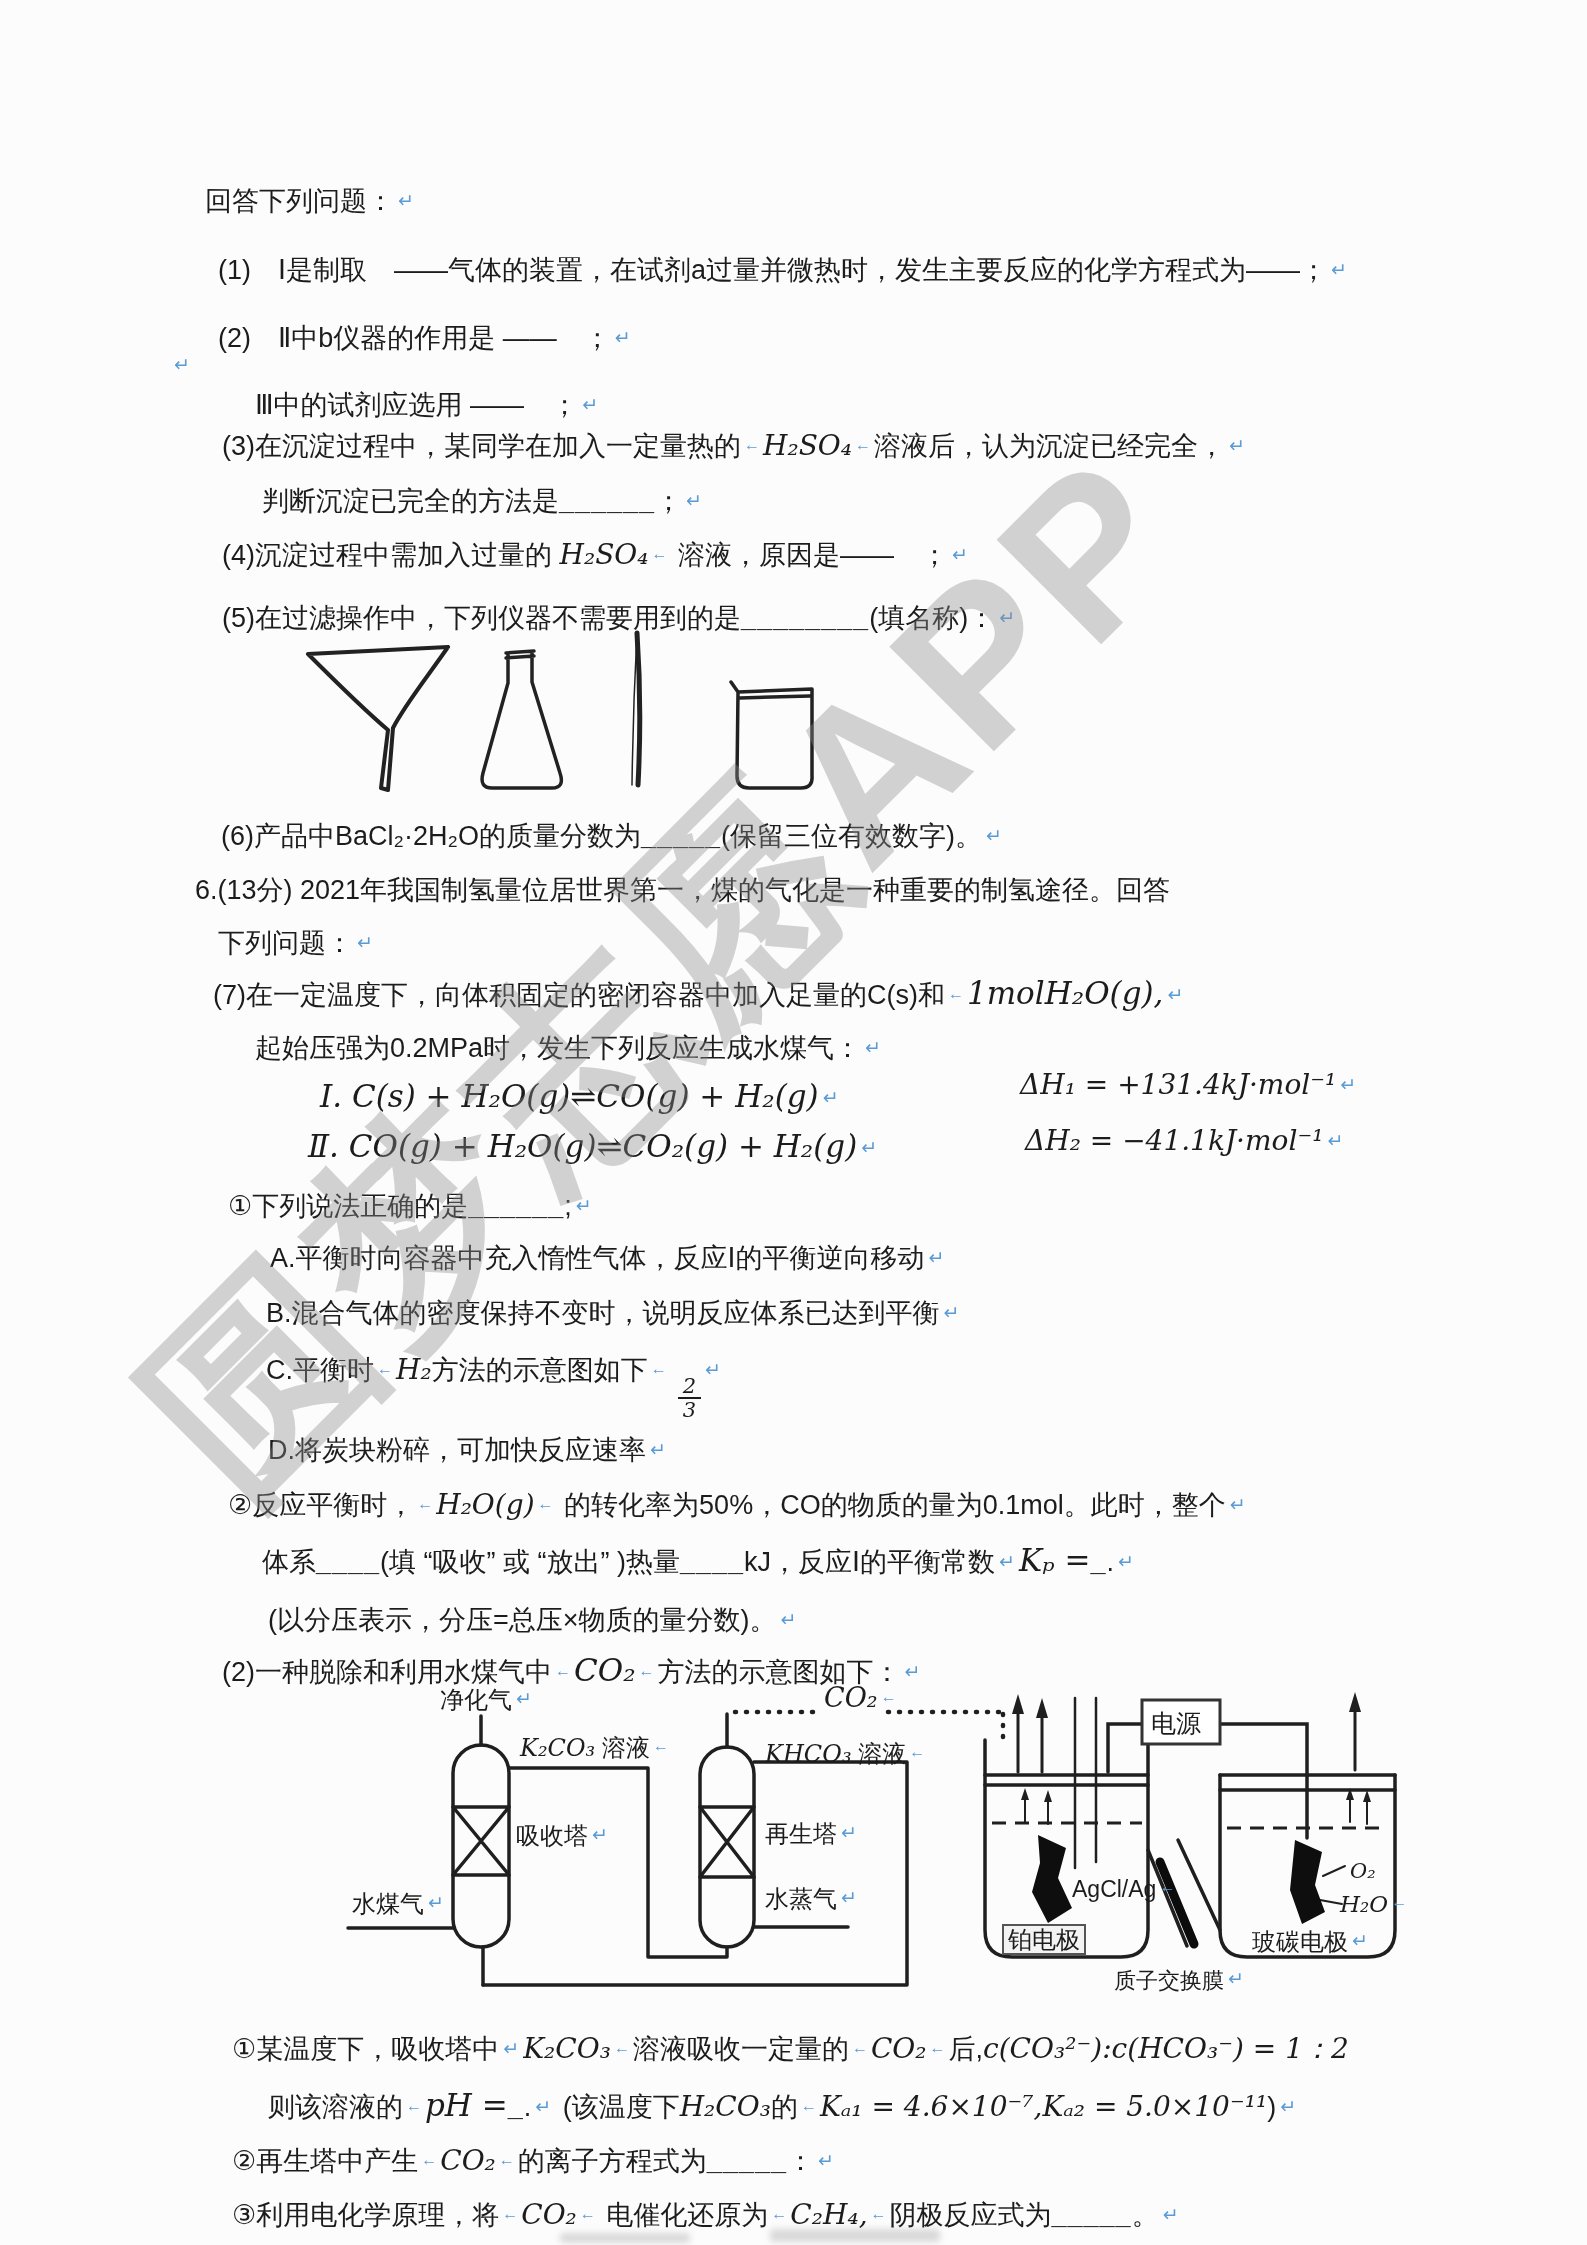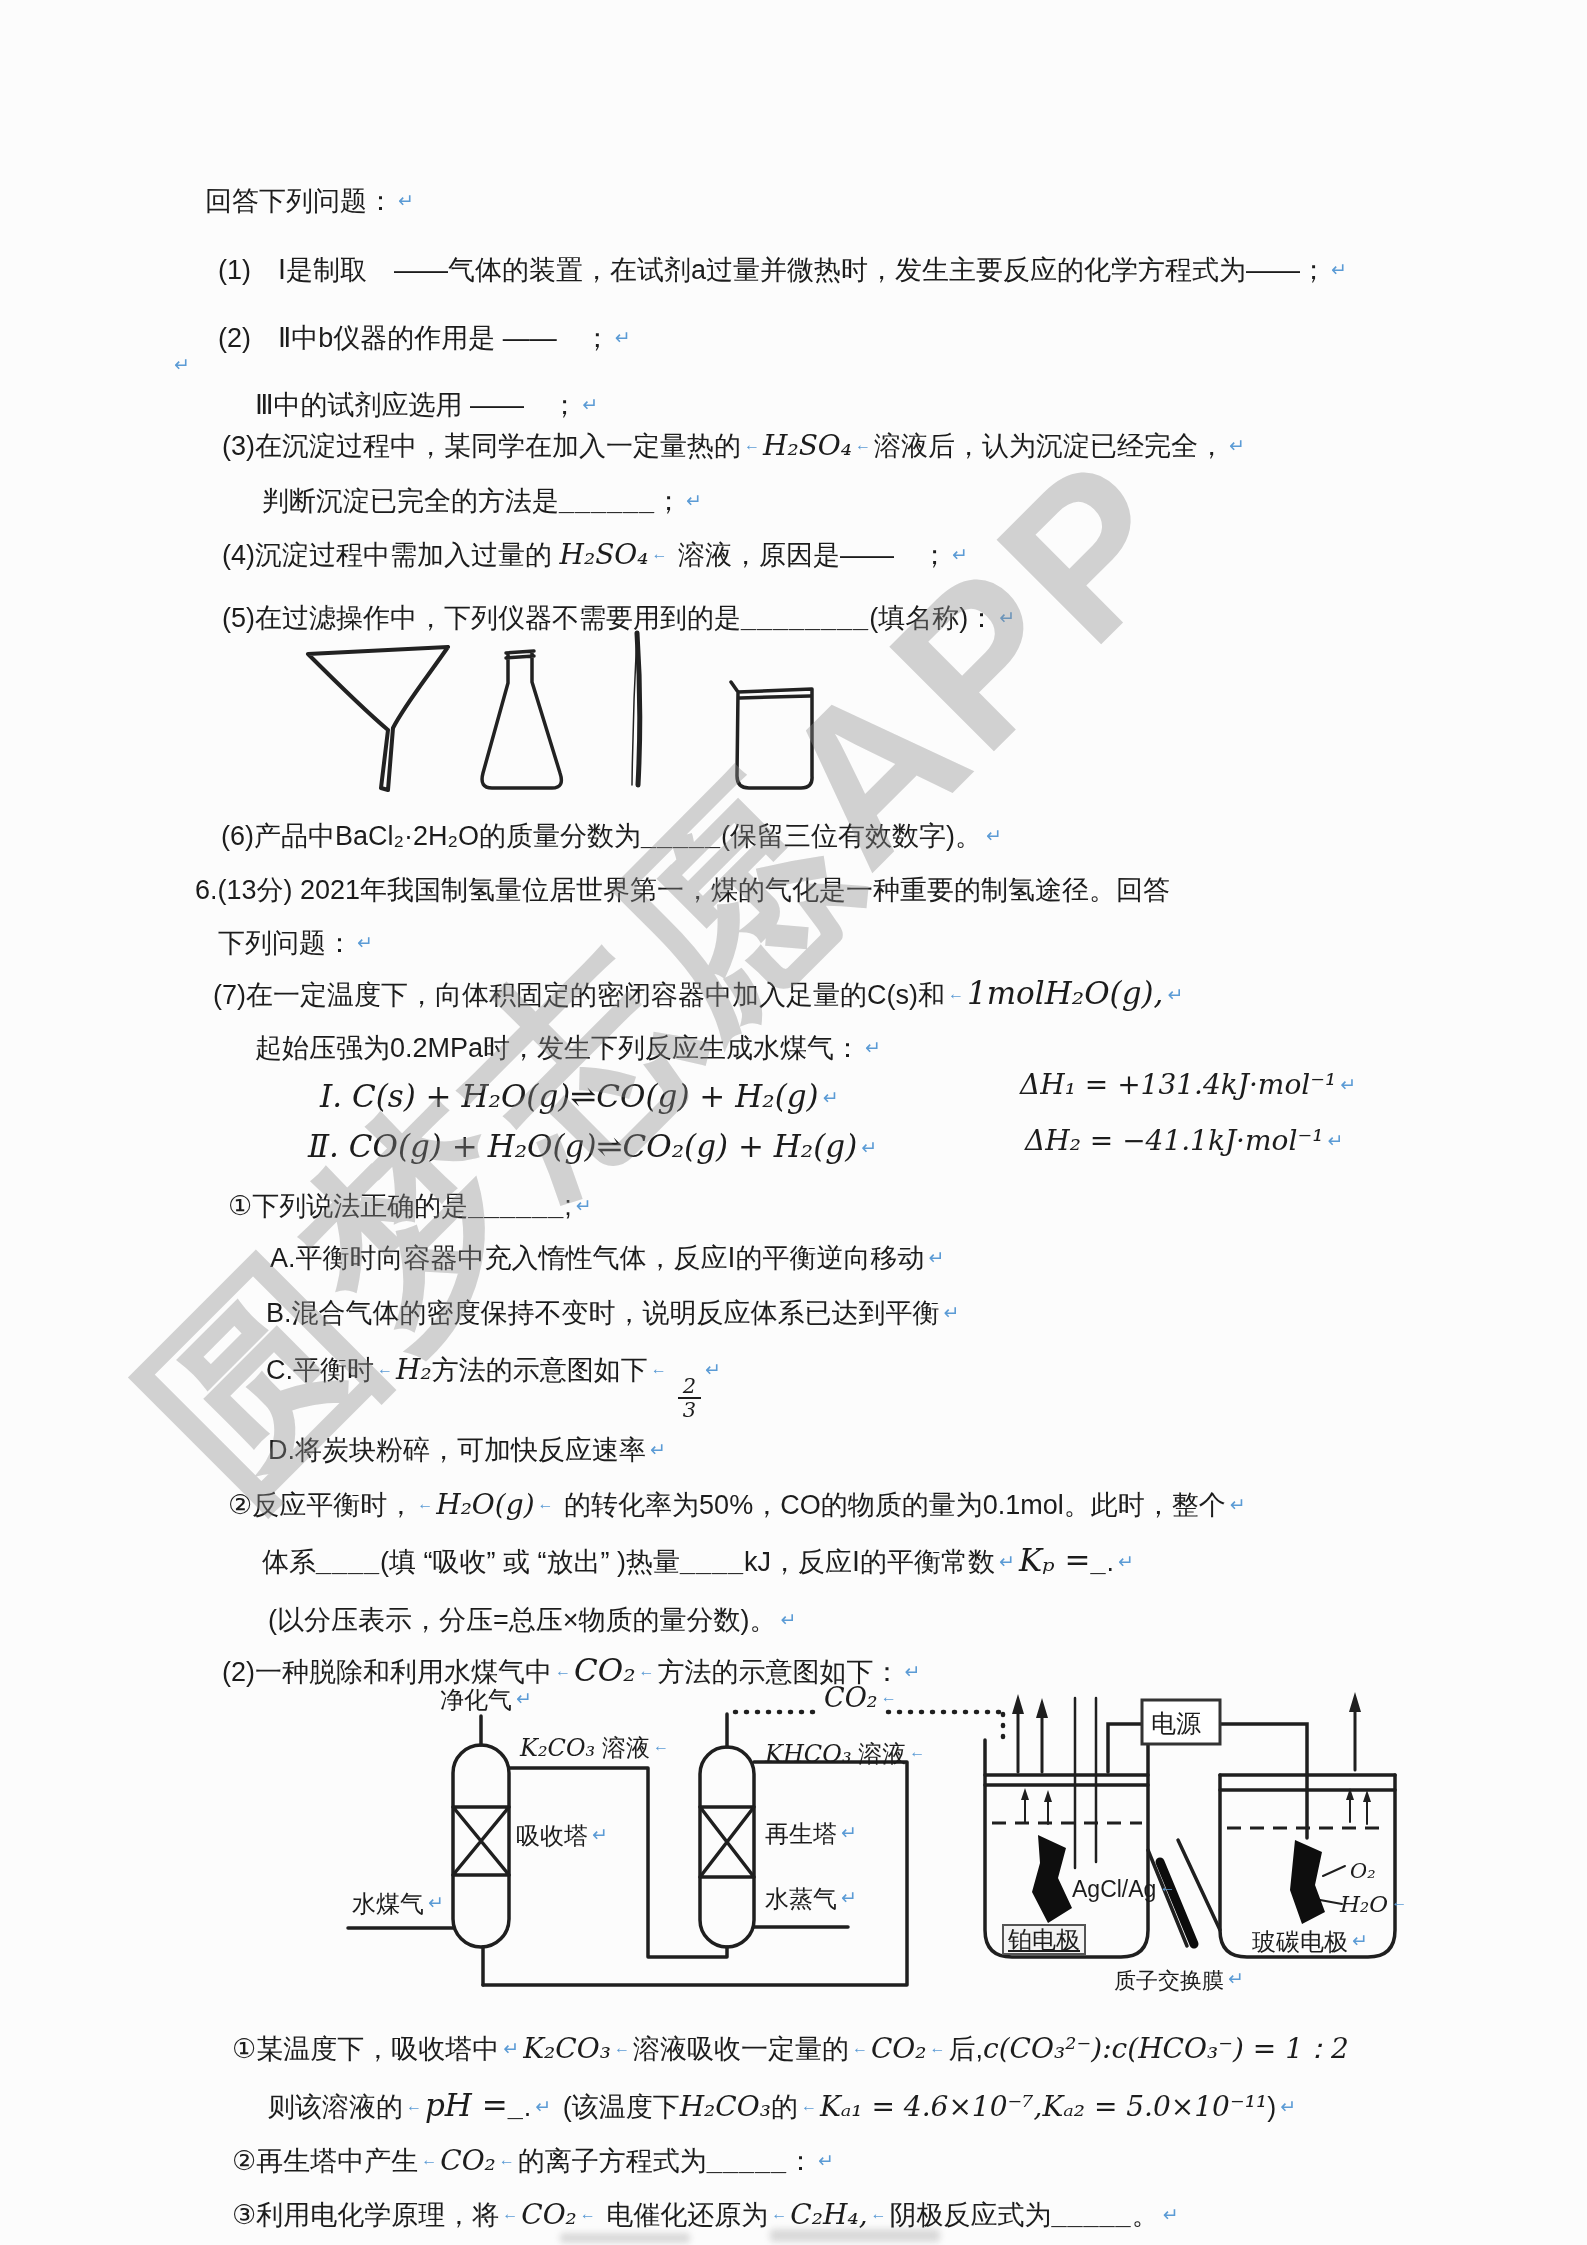--- a/index.html
+++ b/index.html
@@ -16,21 +16,21 @@
   .fnum{border-bottom:2px solid #1c1c1c;padding:0 5px;}
   .wm{position:absolute;left:0px;top:860px;width:1280px;text-align:center;z-index:6;
       font-size:215px;font-weight:700;color:rgba(140,140,140,0.38);letter-spacing:8px;
       transform:rotate(-45deg);pointer-events:none;white-space:nowrap;
       font-family:"Liberation Sans","DejaVu Sans",sans-serif;}
   .equip{position:absolute;z-index:2;}
   #diagram{position:absolute;left:230px;top:1680px;width:1240px;height:335px;z-index:2;}
   #diagram svg{position:absolute;left:0;top:0;}
   .dlab{position:absolute;font-size:24px;white-space:nowrap;z-index:3;}
   .dlab .m{font-size:24px;}
-  .boxed{border:2px solid #555;background:#f3f3f3;padding:0 4px;text-decoration:underline;}
+  .boxed{border:2px solid #555;background:#f3f3f3;padding:0 4px;}
   .smudge{position:absolute;background:#d9d9d9;filter:blur(3px);border-radius:4px;z-index:1;}
 </style>
 </head>
 <body>
 
 <div class="wm">圆梦志愿APP</div>
 
 <div class="ln" style="left:205px;top:183px"><span>回答下列问题：</span><span class="bm">↵</span></div>
 
 <div class="ln" style="left:218px;top:252px"><span>(1)　Ⅰ是制取　——气体的装置，在试剂a过量并微热时，发生主要反应的化学方程式为——；</span><span class="bm">↵</span></div>

